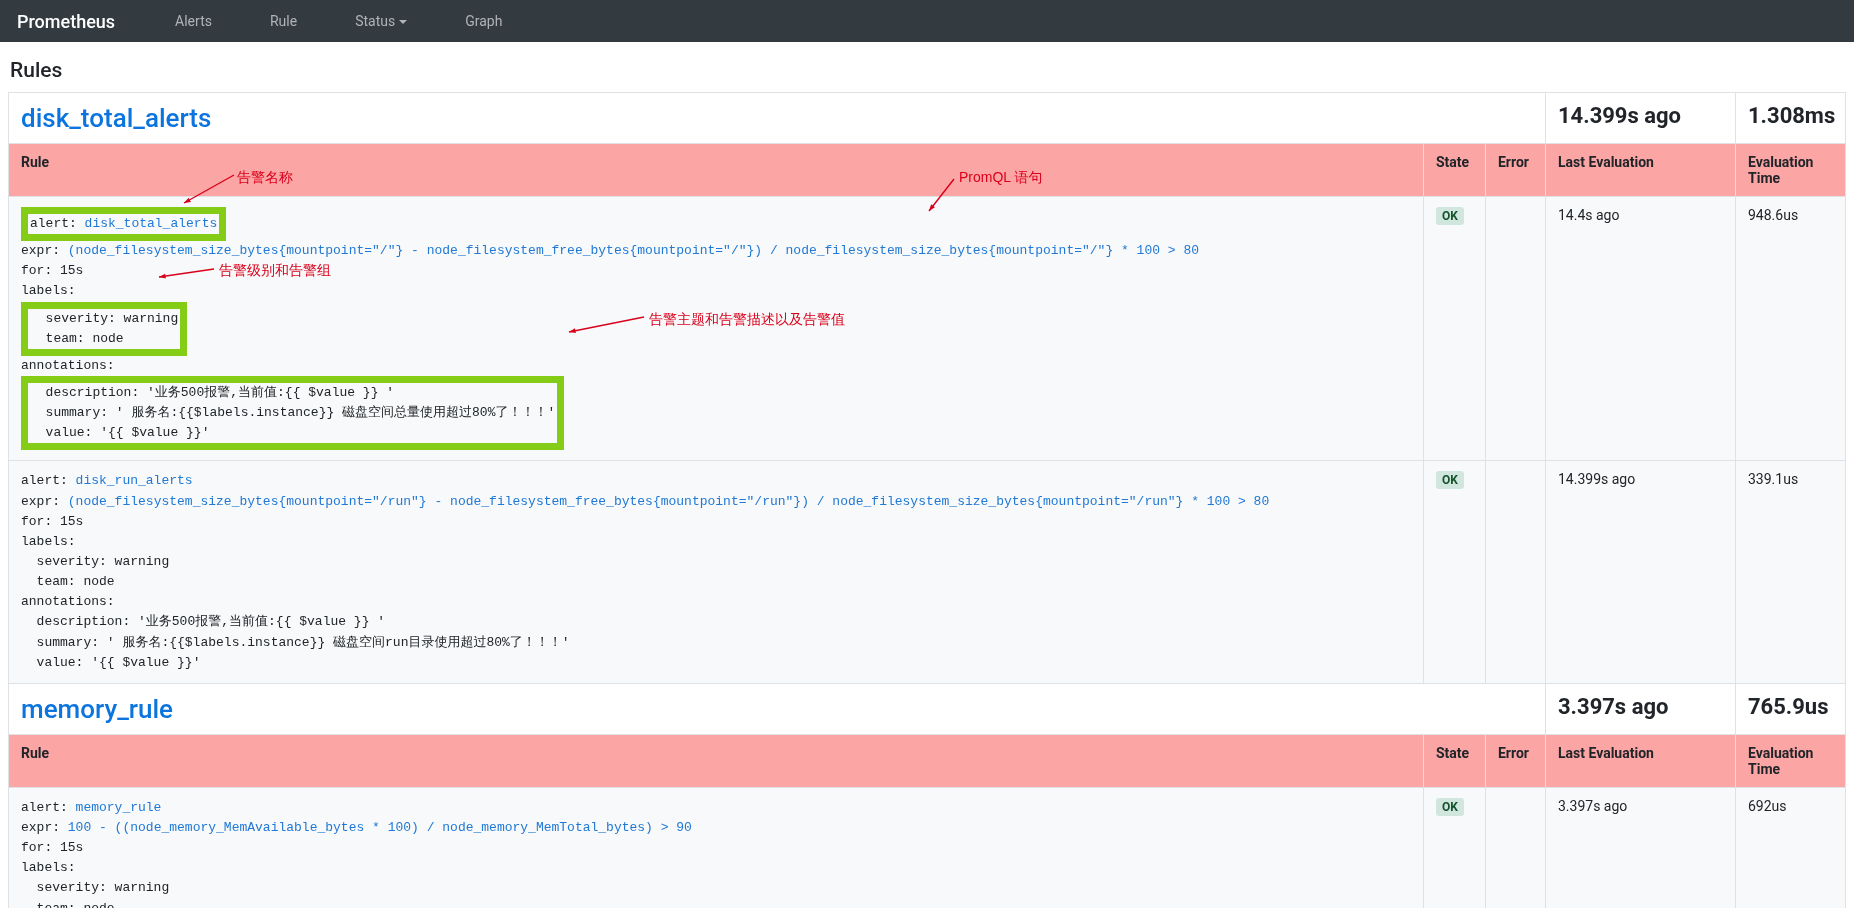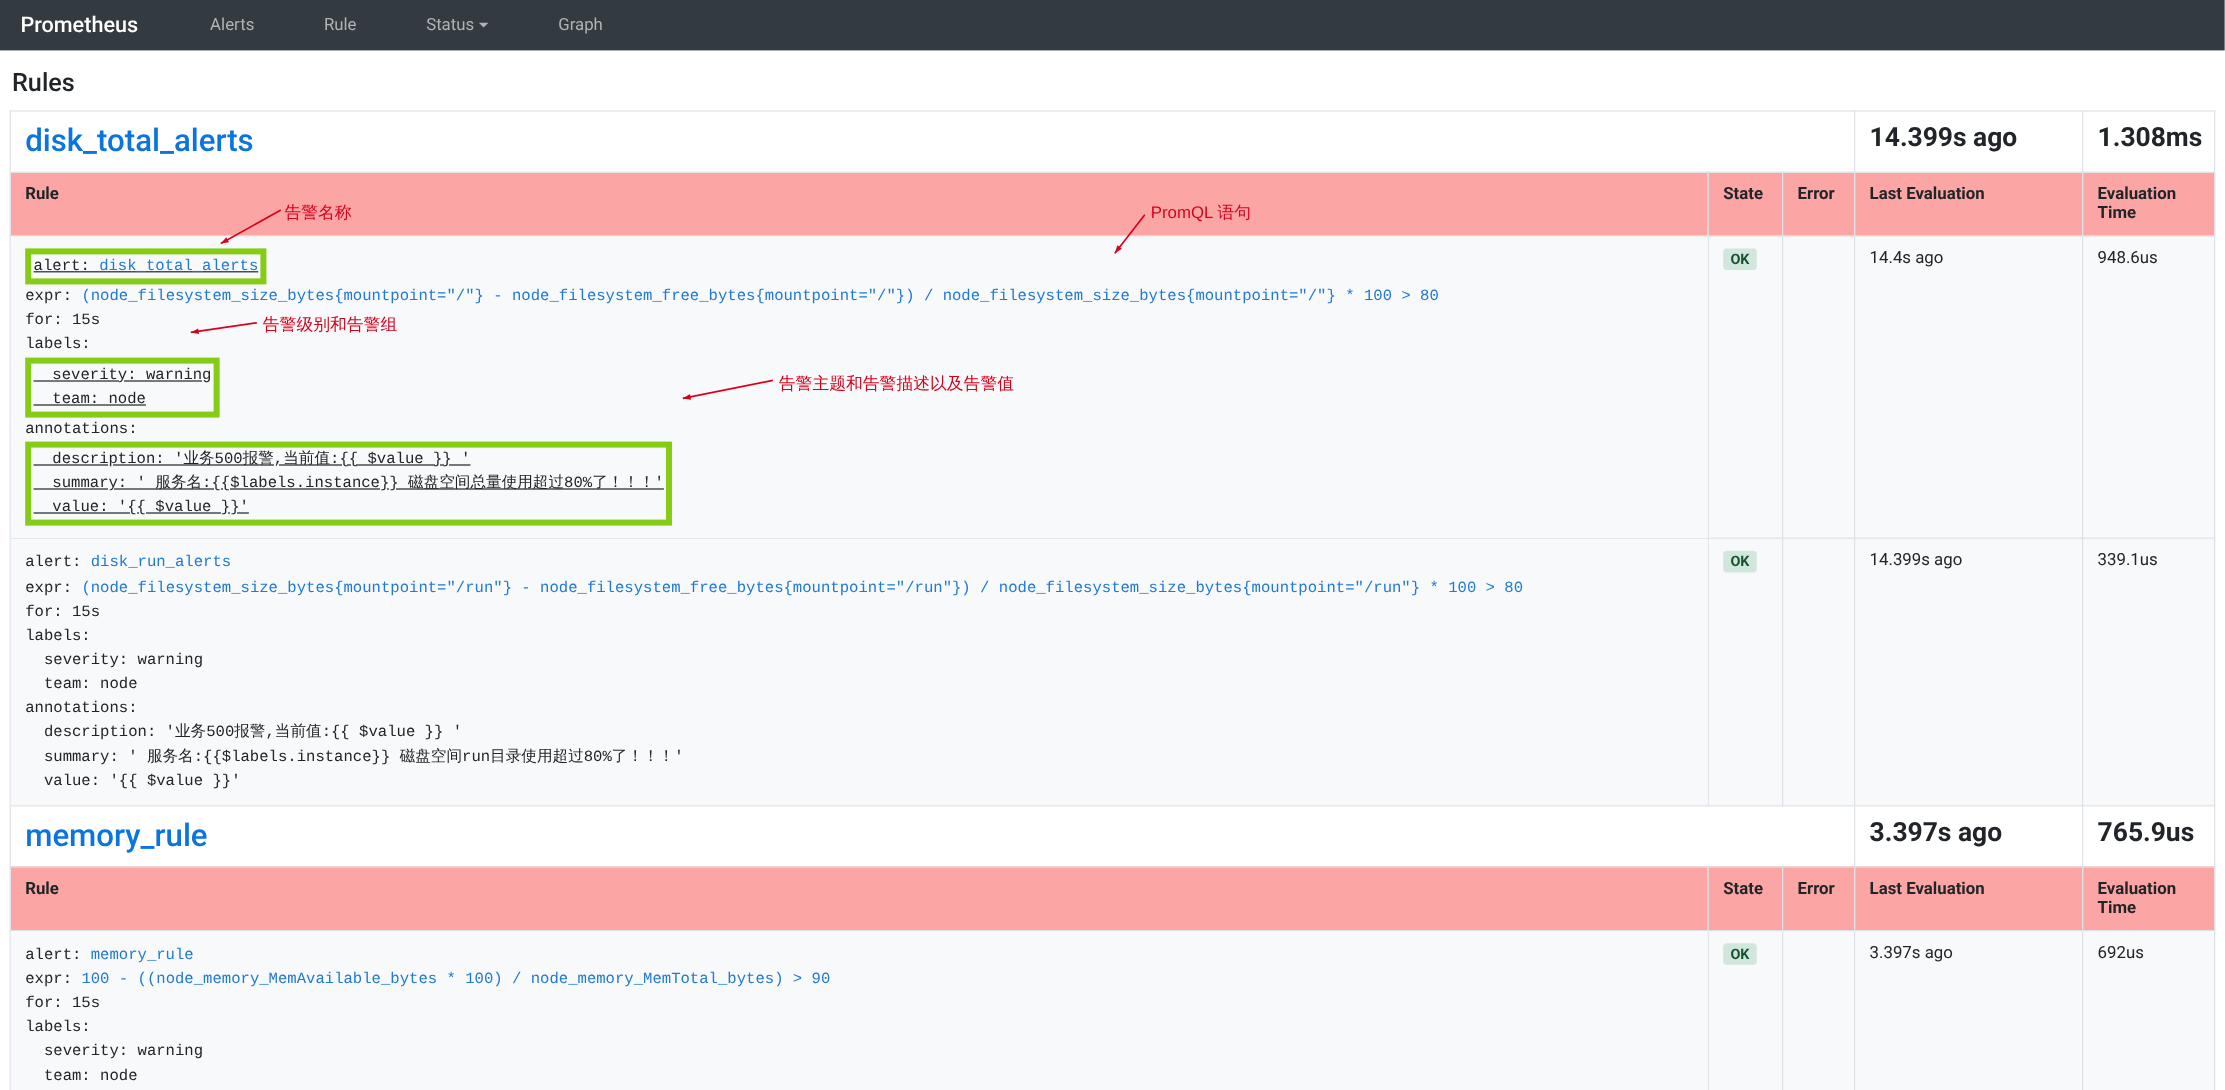--- a/index.html
+++ b/index.html
@@ -17,21 +17,21 @@
   col.c-error { width: 60px; }
   col.c-last  { width: 190px; }
   col.c-eval  { width: 110px; }
   .group-row td { padding: 14px 12px; }
   .group-link { color: #0b74de; font-size: 26px; font-weight: 500; text-decoration: none; }
   .group-time { font-size: 22px; font-weight: 700; }
   th.header { font-weight: 700; background:#fca5a5; }
   .rule-cell { font-family: "Courier New", Consolas, monospace; font-size: 13px; line-height: 1.55; white-space: pre; background: #f8f9fa; position: relative; overflow: visible; }
   .blue { color: #2079d6; }
   .badge-ok { display:inline-block; background:#d1e7dd; color:#14532d; border-radius:3px; padding:2px 6px; font-size:12px; font-weight:700;}
-  .redbox { border: 5px solid #84cc16; display:inline-block; padding:0 2px;text-decoration:underline; }
+  .redbox { border: 7px solid #84cc16; display:inline-block; padding:0 2px; }
   .annot-label { position:absolute; color:#d9001b; font-family: sans-serif; font-size:14px; white-space: nowrap; }
   svg.arrow { position:absolute; overflow:visible; pointer-events:none; }
   svg.arrow line { stroke:#d9001b; stroke-width:1.4; }
   svg.arrow polygon { fill:#d9001b; }
 </style>
 </head>
 <body>
 
 <div class="navbar">
   <span class="brand">Prometheus</span>

